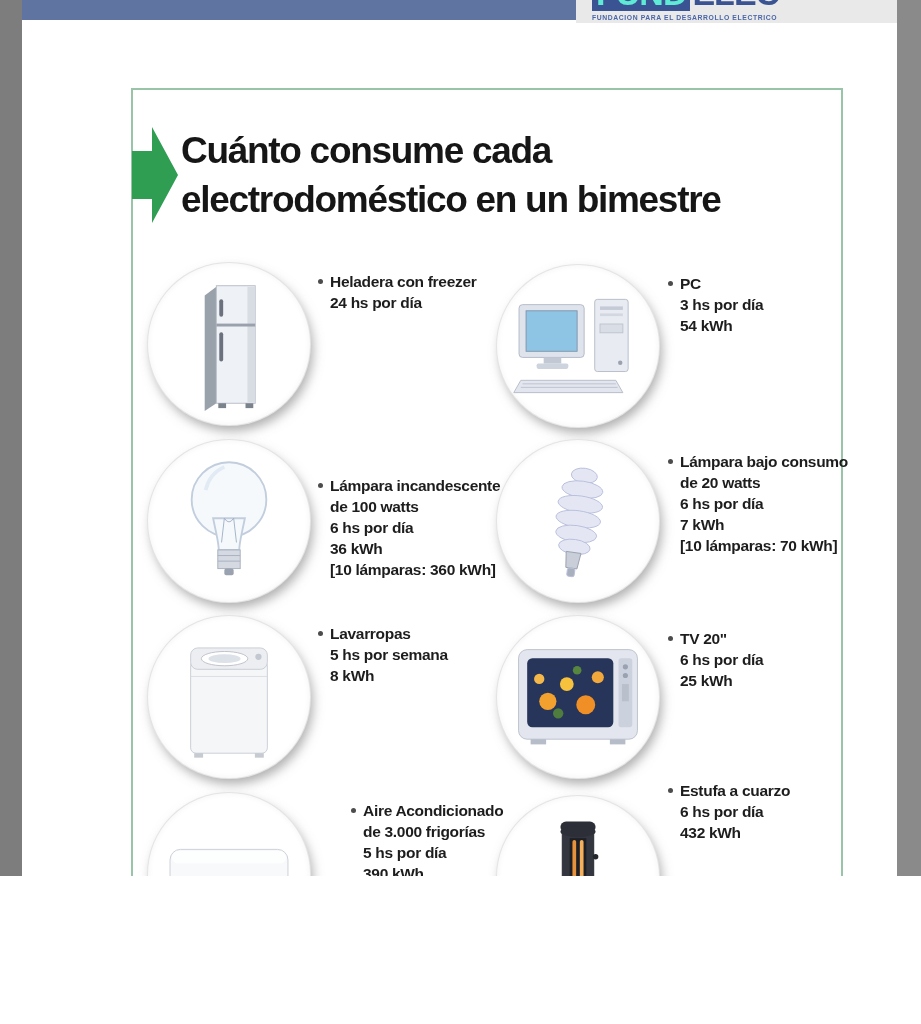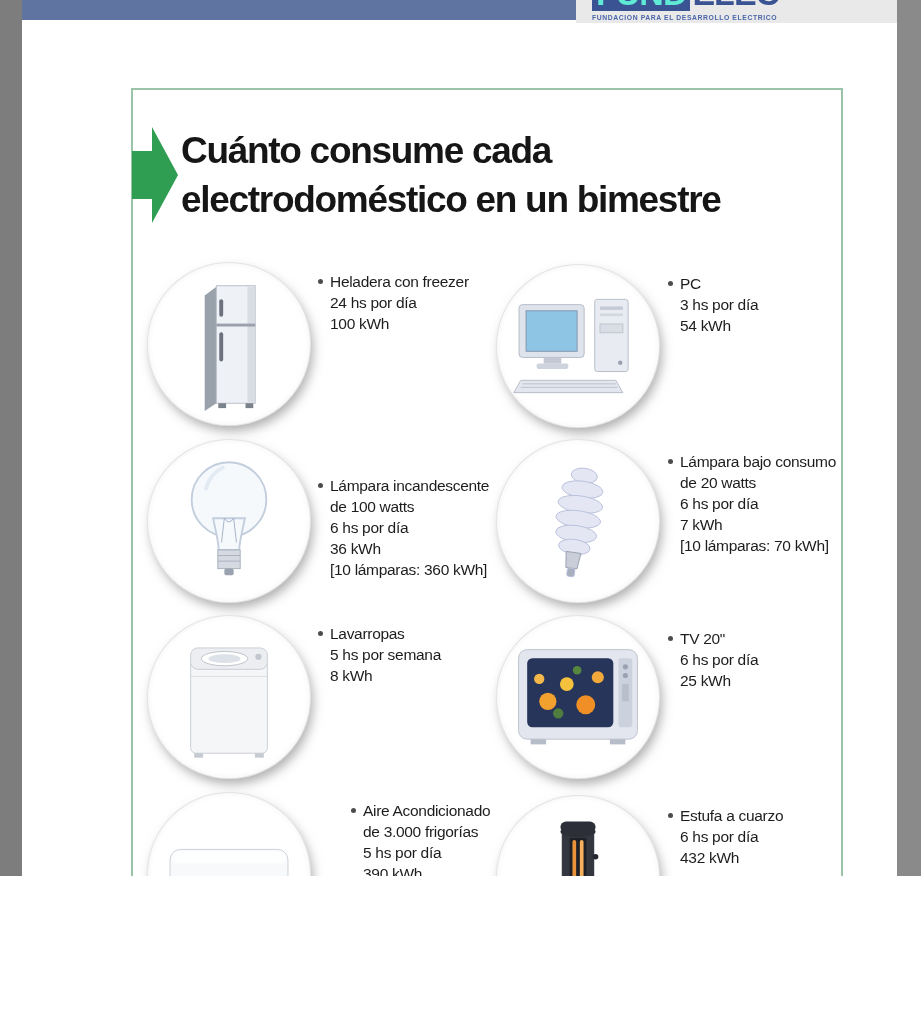--- a/index.html
+++ b/index.html
@@ -36,34 +36,34 @@
   .title { position:absolute; left:181px; top:126px; font-size:37px; font-weight:bold;
            color:#161616; line-height:49px; letter-spacing:-1.3px; }
 
   
   .circle {
     position:absolute; width:162px; height:162px; border-radius:50%; background:#ffffff;
     box-shadow: 0 0 0 1px #e4e4e4, 3px 6px 11px rgba(110,110,110,.55), inset 0 0 6px rgba(0,0,0,.05);
     display:flex; align-items:center; justify-content:center;
   }
   .info {
-    position:absolute; width:200px; font-weight:normal; font-size:15.5px; line-height:21px;
+    position:absolute; width:200px; font-weight:bold; font-size:15.5px; line-height:21px;
     color:#1d1d1d; letter-spacing:-0.3px;
   }
   .info .name { white-space:pre-line; }
   .bullet { position:absolute; left:-12px; top:8px; width:5px; height:5px; border-radius:50%; background:#4c4c4c; }
 
   .i0 .circle{ left:148px; top:263px; } .i0 .info{ left:330px; top:271px; }
   .i1 .circle{ left:497px; top:265px; } .i1 .info{ left:680px; top:273px; }
   .i2 .circle{ left:148px; top:440px; } .i2 .info{ left:330px; top:451px;margin-top:24px; }
   .i3 .circle{ left:497px; top:440px; } .i3 .info{ left:680px; top:451px; }
   .i4 .circle{ left:148px; top:616px; } .i4 .info{ left:330px; top:623px; }
   .i5 .circle{ left:497px; top:616px; } .i5 .info{ left:680px; top:628px; }
   .i6 .circle{ left:148px; top:793px; } .i6 .info{ left:330px; top:800px;margin-left:33px; }
-  .i7 .circle{ left:497px; top:796px; } .i7 .info{ left:680px; top:805px; }
+  .i7 .circle{ left:497px; top:796px; } .i7 .info{ left:680px; top:780px; }
 </style>
 </head>
 <body>
 
 <div class="screen">
 
   <div class="strip-left"></div>
   <div class="strip-right"></div>
   <div class="topbar-blue"></div>
   <div class="topband-gray"></div>
@@ -96,21 +96,20 @@
         <rect x="45" y="24" width="4" height="18" rx="2" fill="#6b727d"></rect>
         <rect x="45" y="58" width="4" height="30" rx="2" fill="#6b727d"></rect>
         <rect x="44" y="131" width="8" height="5" fill="#7a828c"></rect>
         <rect x="72" y="131" width="8" height="5" fill="#7a828c"></rect>
       </svg>
     </div>
     <div class="info">
       <span class="bullet"></span>
       <div class="name">Heladera con freezer</div>
       <div>24 hs por día</div>
-      <div>100 kWh</div>
     </div>
   </div>
 
   <div class="item i1">
     <div class="circle">
       <svg width="132" height="116" viewBox="0 0 150 130">
         <rect x="8" y="18" width="74" height="60" rx="4" fill="#dfe3ec" stroke="#aeb5c2"></rect>
         <rect x="16" y="25" width="58" height="46" fill="#8ec4e4" stroke="#7d90a8"></rect>
         <rect x="36" y="78" width="20" height="7" fill="#c2c8d4"></rect>
         <rect x="28" y="85" width="36" height="6" rx="2" fill="#ced4de"></rect>

